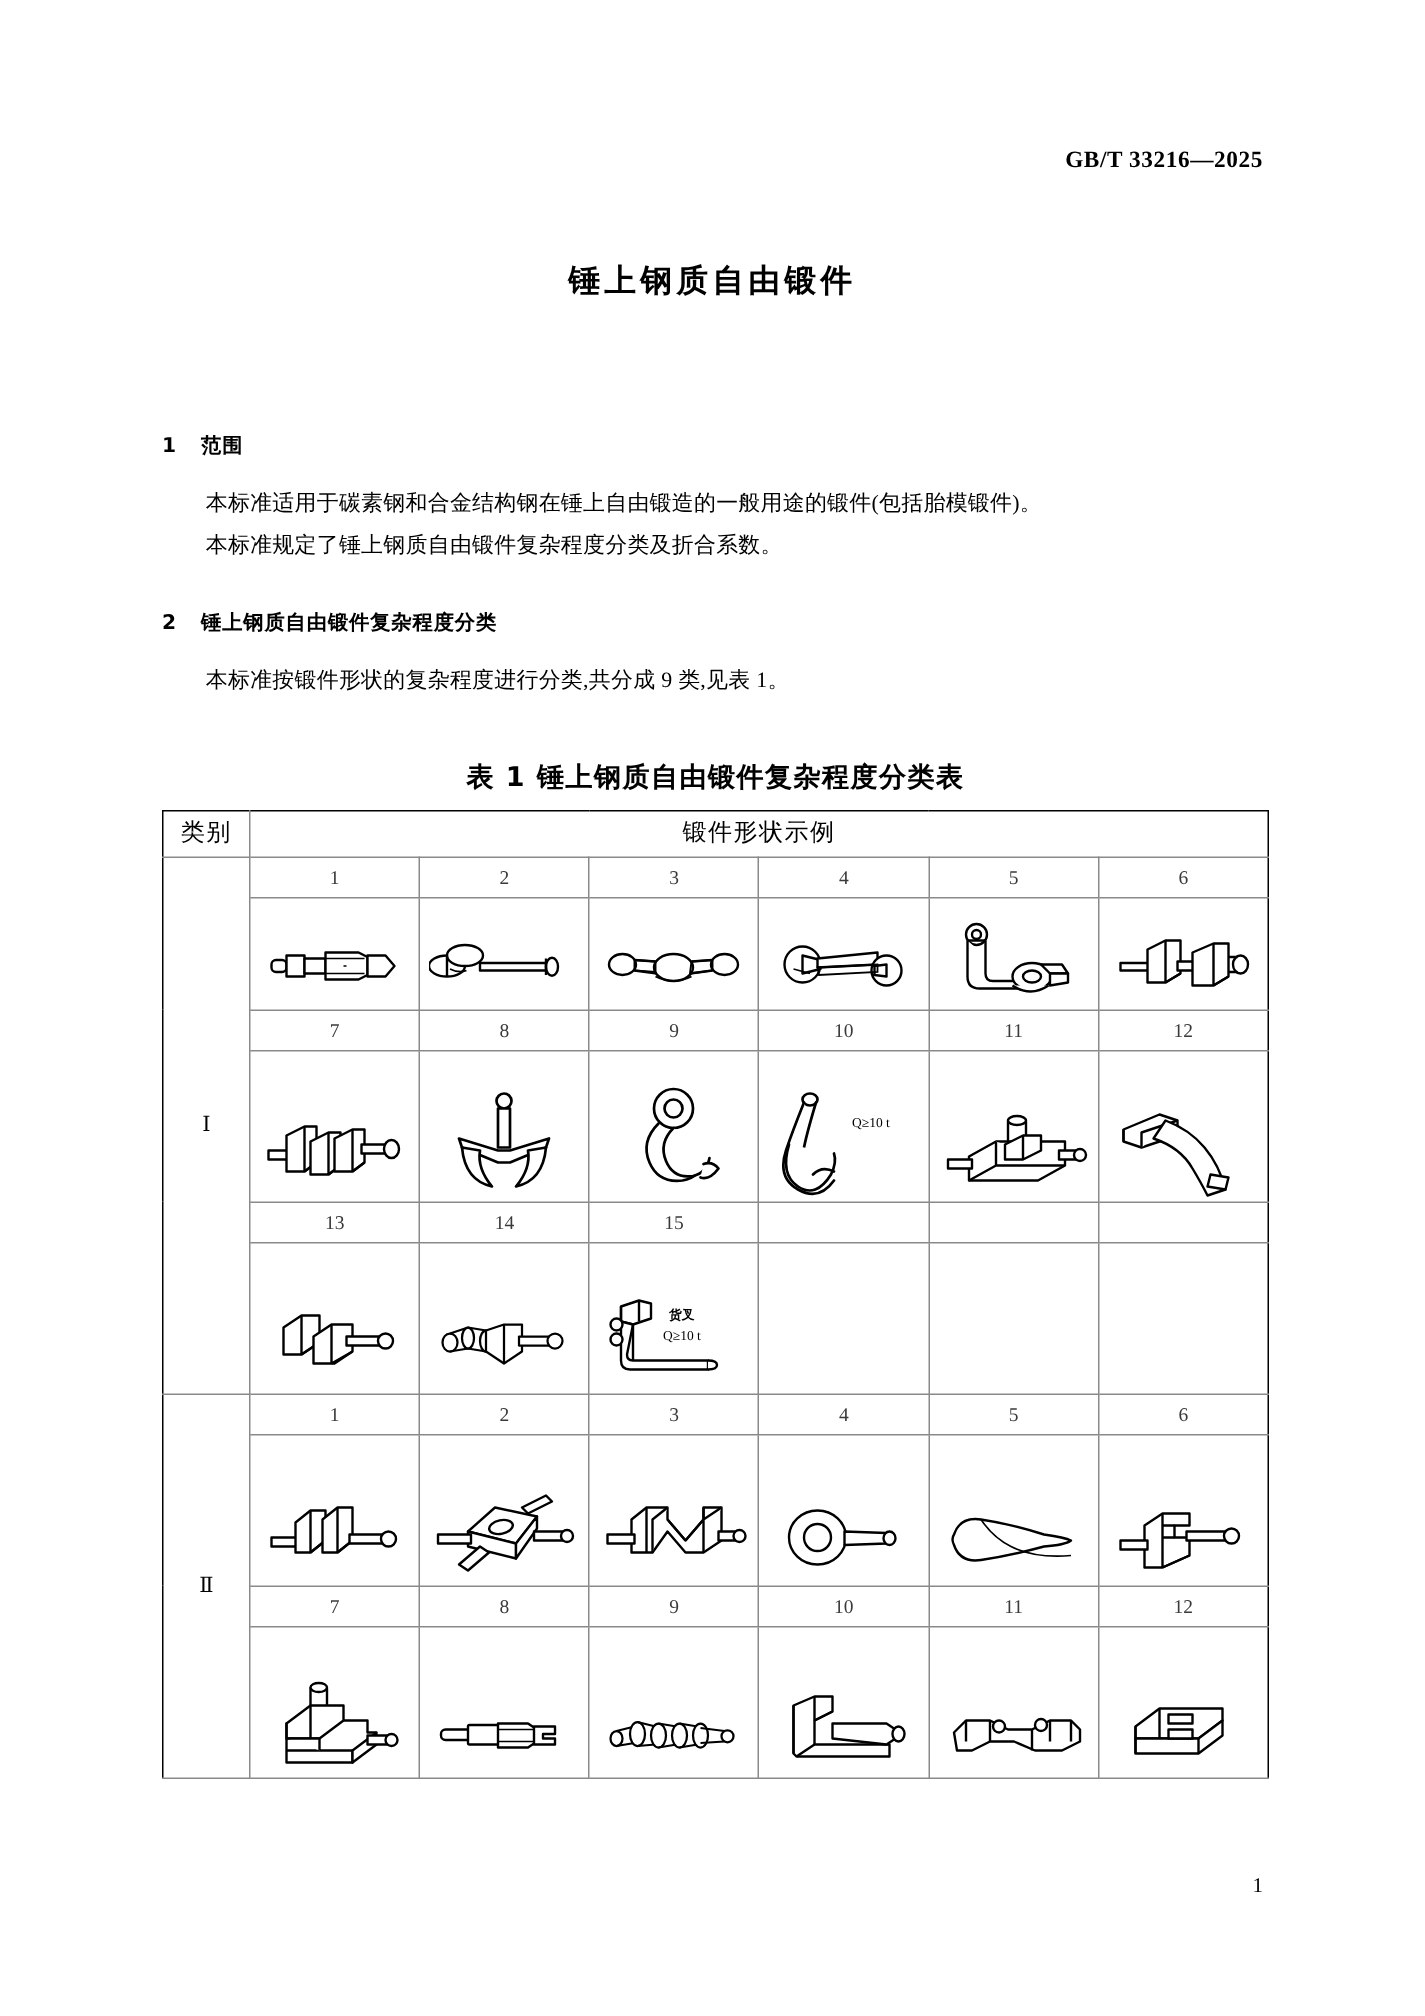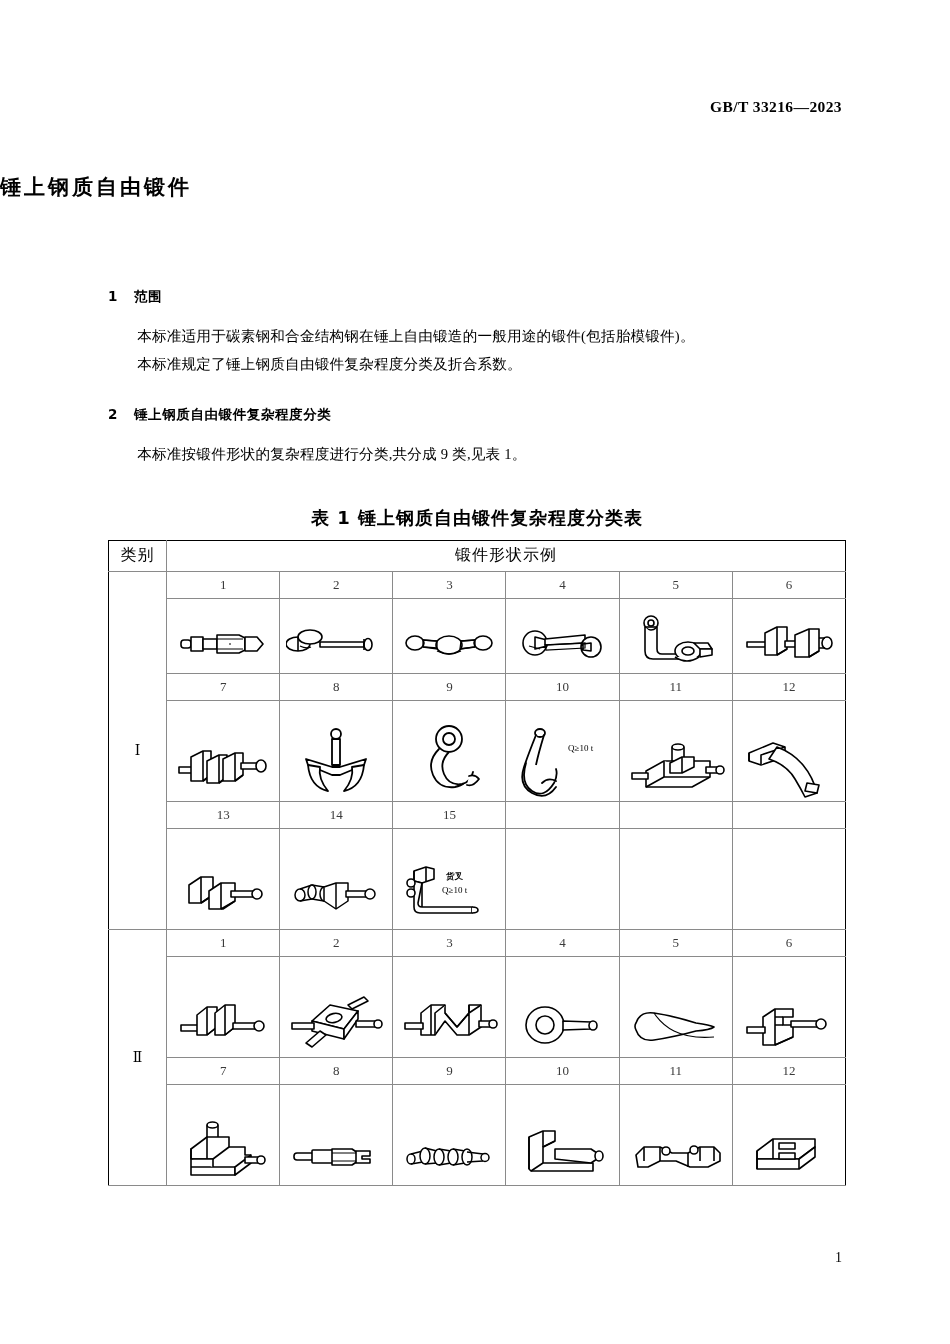--- a/index.html
+++ b/index.html
@@ -37,21 +37,21 @@
     font-weight: bold;
     font-family: "Liberation Serif", "DejaVu Serif", serif;
   }
 
   
   .title-block {
     position: absolute;
     top: 168px;
     left: 0;
     width: 950px;
-    text-align: left;
+    text-align: center;
   }
   .title-line {
     font-family: "DejaVu Sans", "Liberation Sans", sans-serif;
     font-size: 21px;
     font-weight: bold;
     letter-spacing: 3px;
     line-height: 38px;
   }
 
   
@@ -164,21 +164,21 @@
     box-sizing: border-box;
     font-size: 14px;
   }
 </style>
 </head>
 <body>
 
 <div class="page">
 
   <div class="doc-header">
-    <span>GB/T 33216—2023</span>
+    <span>GB/T 33216—2025</span>
   </div>
 
   <div class="title-block">
     <div class="title-line">锤上钢质自由锻件</div>
   </div>
 
   <div class="content">
 
     <div class="clause-head">
       <span class="num">1</span><span>范围</span>

